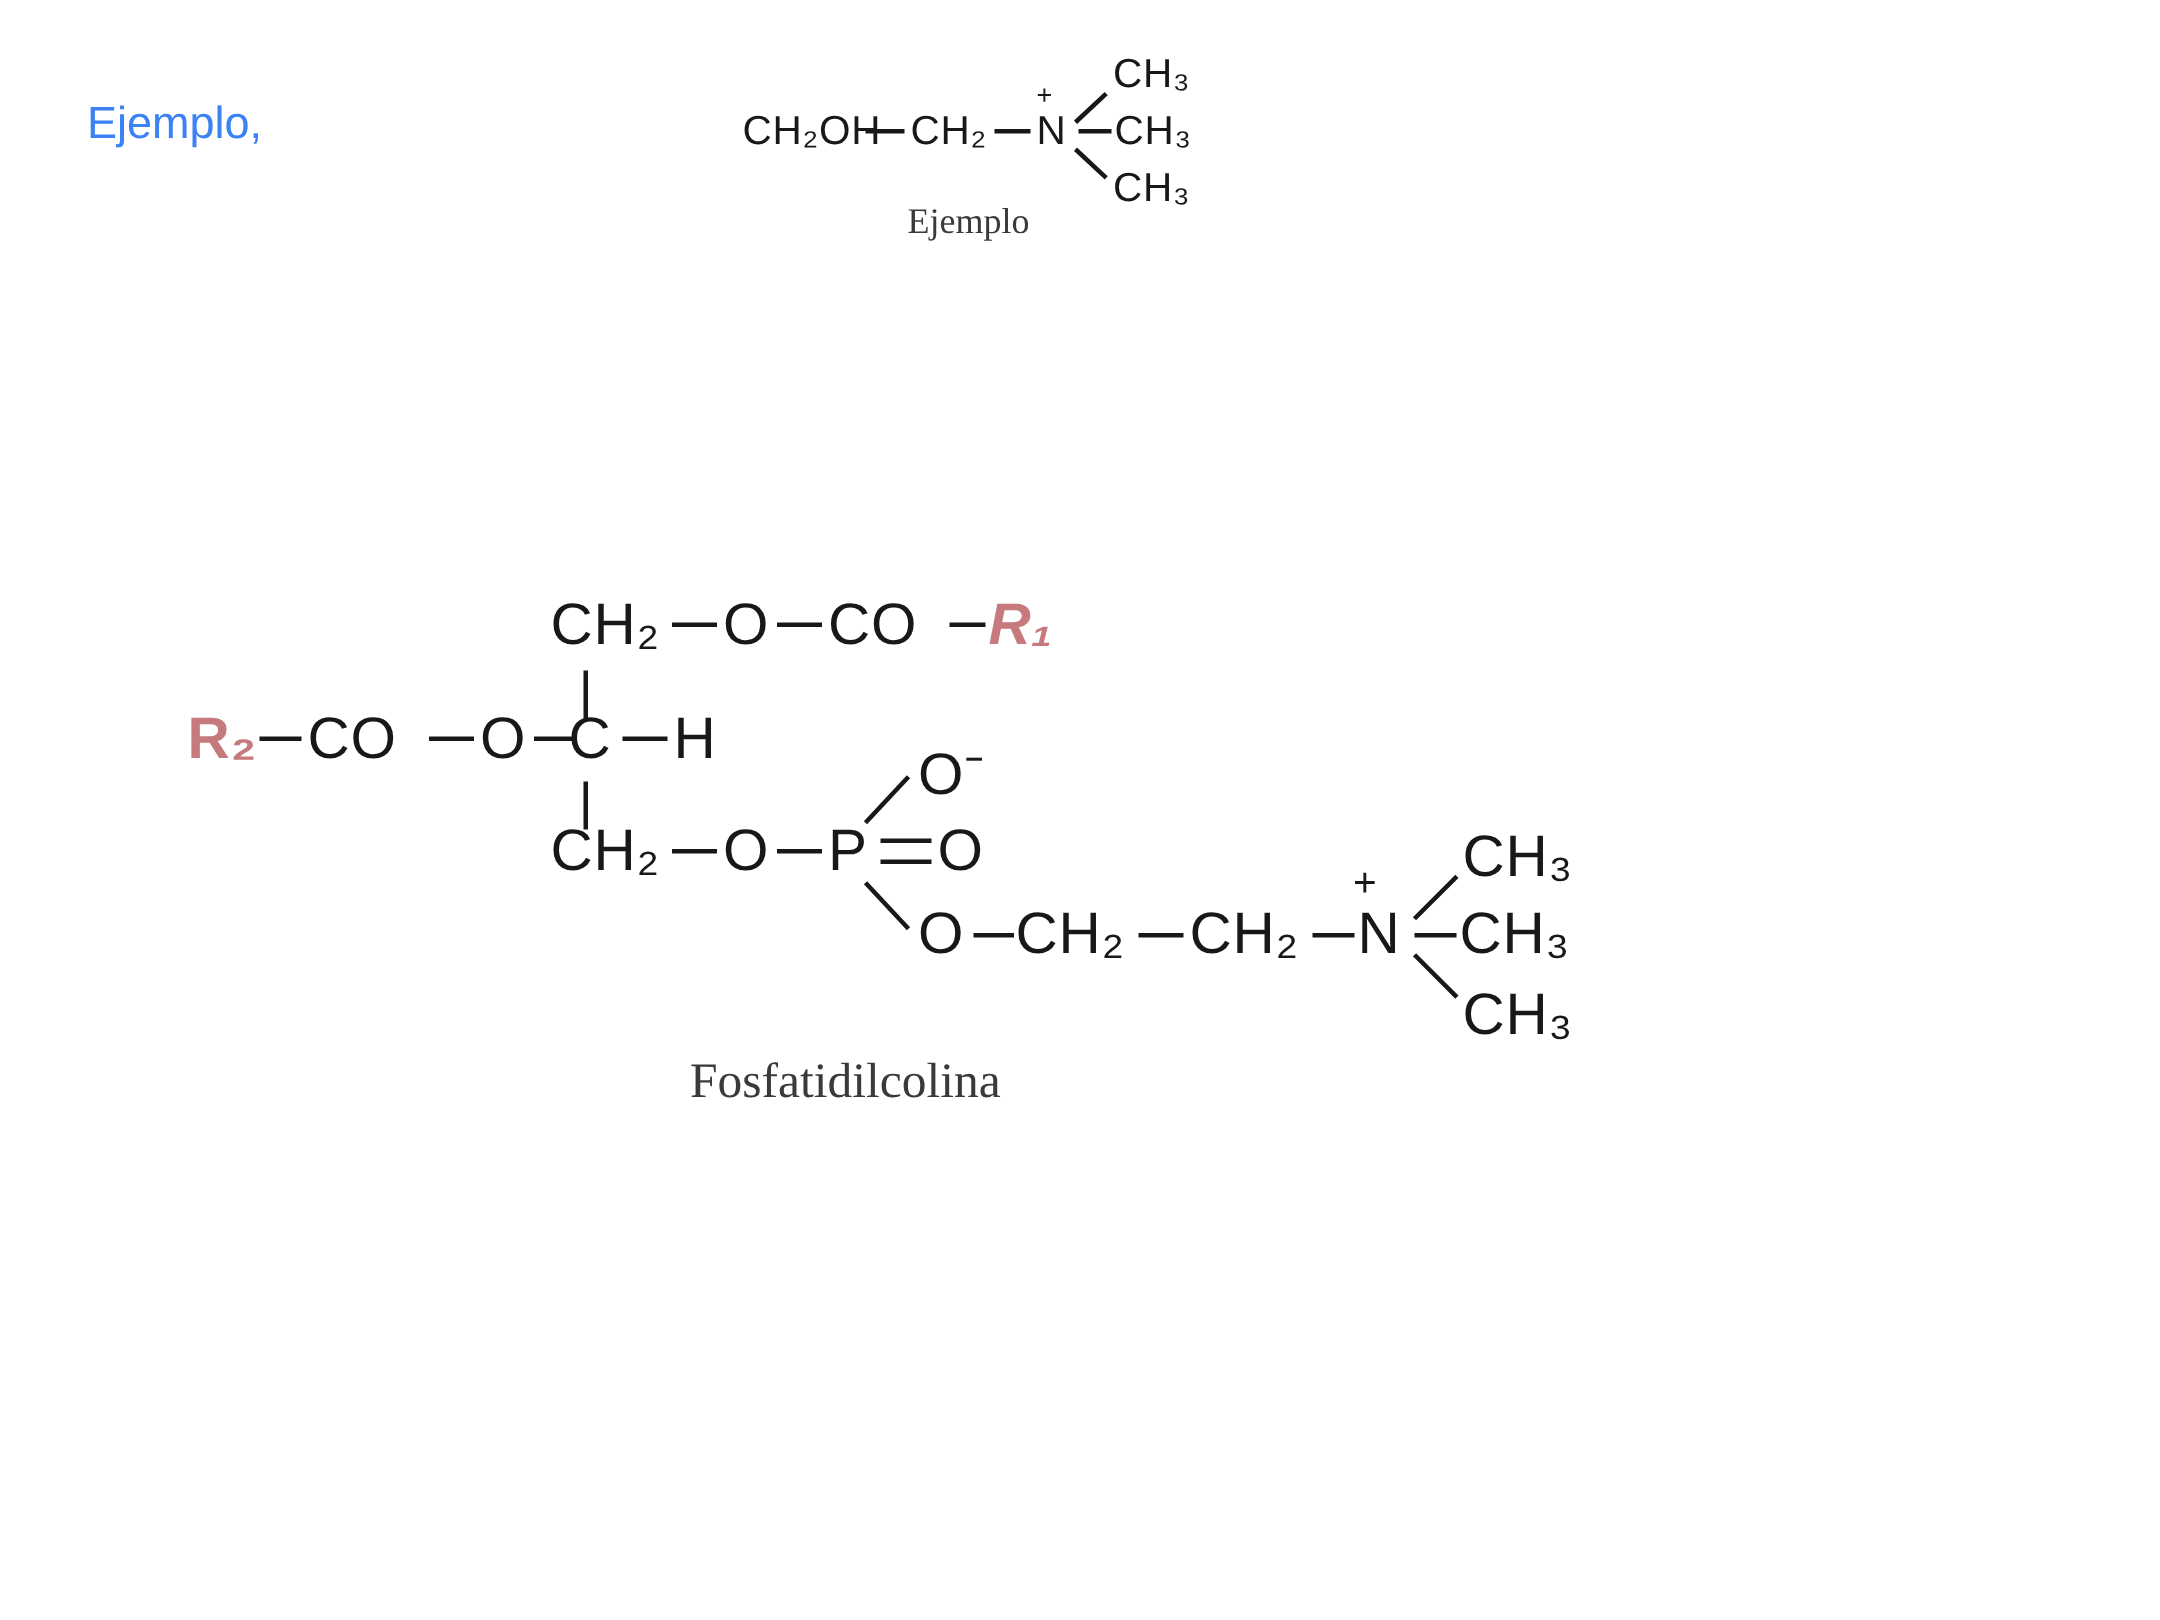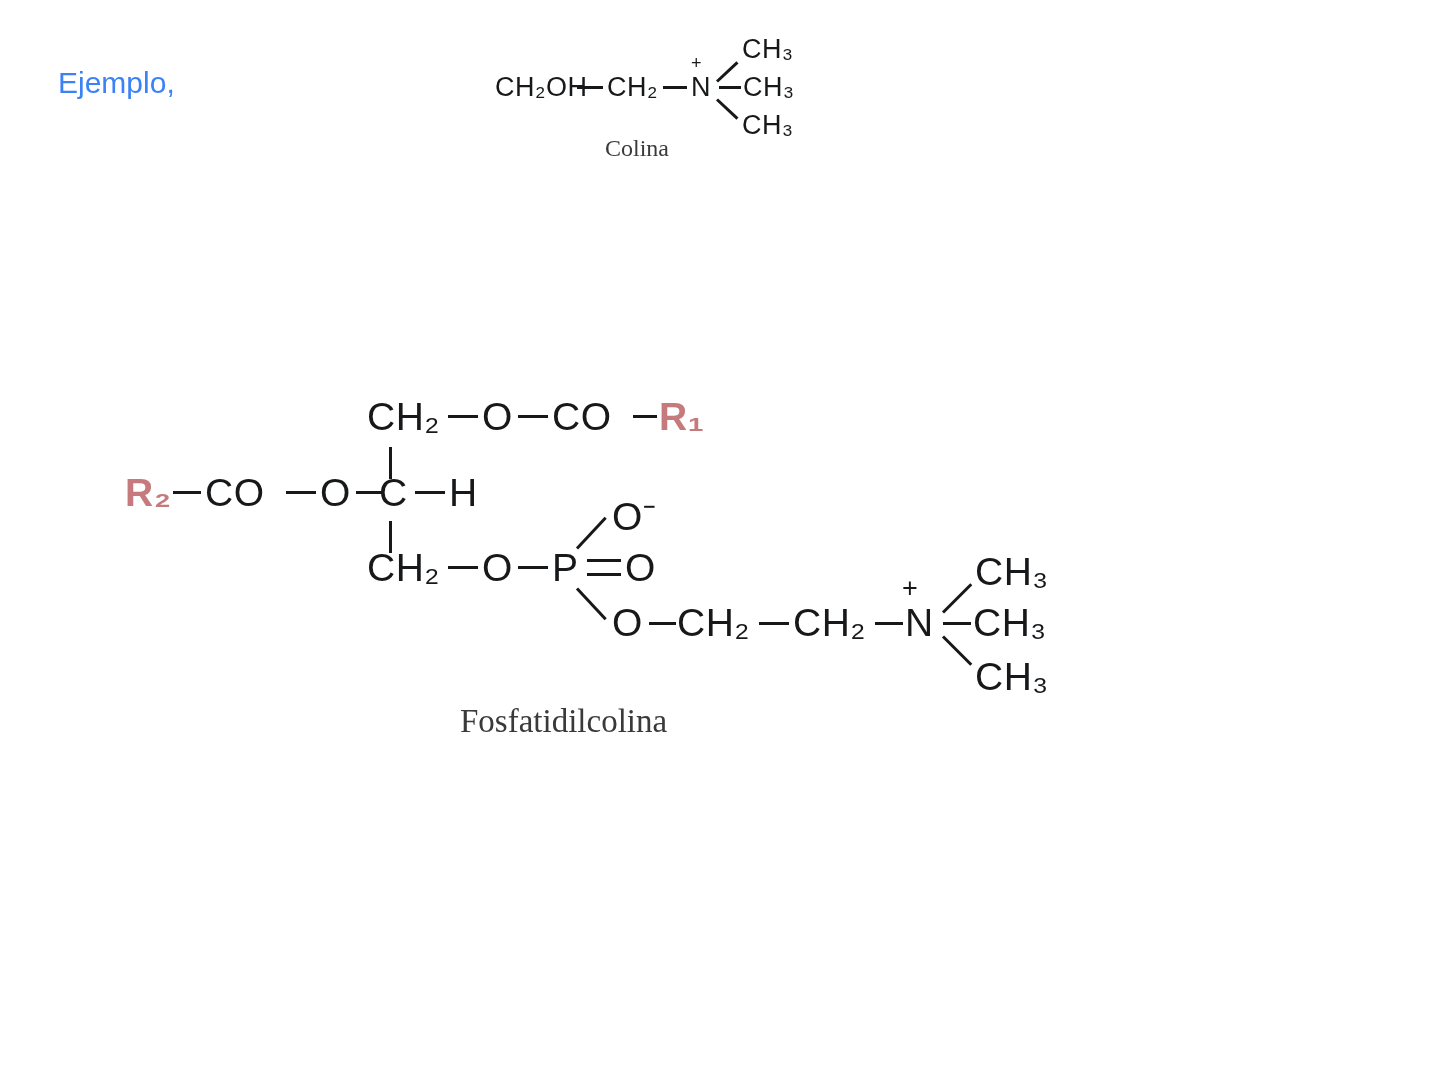--- a/index.html
+++ b/index.html
@@ -110,32 +110,32 @@
 
   <span class="bond bond-d" style="left:222px; top:52px; width:28px; transform: rotate(-43deg);"></span>
   <span class="atom" style="left:247px; top:8px;">CH₃</span>
 
   <span class="bond bond-h" style="left:224px; top:58px; width:22px;"></span>
   <span class="atom" style="left:248px; top:46px;">CH₃</span>
 
   <span class="bond bond-d" style="left:222px; top:70px; width:28px; transform: rotate(43deg);"></span>
   <span class="atom" style="left:247px; top:84px;">CH₃</span>
 
-  <span class="caption" style="left:110px; top:108px; font-size:24px;">Colina</span>
+  <span class="caption" style="left:110px; top:108px; font-size:24px;">Ejemplo</span>
 </div>
 
 <div class="chem" id="pc-diagram">
 
   <span class="atom" style="left:252px; top:12px;">CH₂</span>
   <span class="bond bond-h" style="left:333px; top:30px; width:30px;"></span>
   <span class="atom" style="left:367px; top:12px;">O</span>
   <span class="bond bond-h" style="left:403px; top:30px; width:30px;"></span>
   <span class="atom" style="left:437px; top:12px;">CO</span>
   <span class="bond bond-h" style="left:518px; top:30px; width:24px;"></span>
-  <span class="atom r-group" style="left:544px; top:12px;">R₁</span>
+  <span class="atom r-group" style="left:544px; top:12px;font-style:italic;">R₁</span>
 
   <span class="bond bond-v" style="left:274px; top:62px; height:32px;"></span>
 
   <span class="atom r-group" style="left:10px; top:88px;">R₂</span>
   <span class="bond bond-h" style="left:58px; top:106px; width:28px;"></span>
   <span class="atom" style="left:90px; top:88px;">CO</span>
   <span class="bond bond-h" style="left:171px; top:106px; width:30px;"></span>
   <span class="atom" style="left:205px; top:88px;">O</span>
   <span class="bond bond-h" style="left:241px; top:106px; width:28px;"></span>
   <span class="atom" style="left:264px; top:88px;">C</span>

